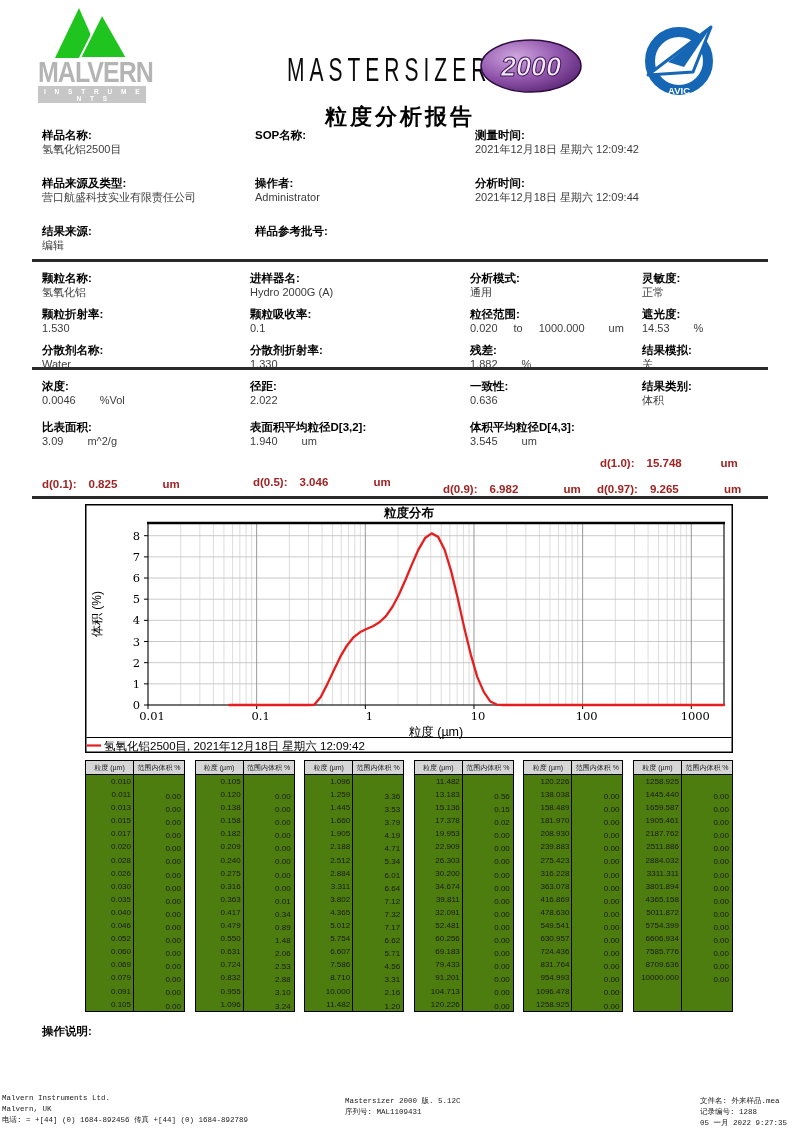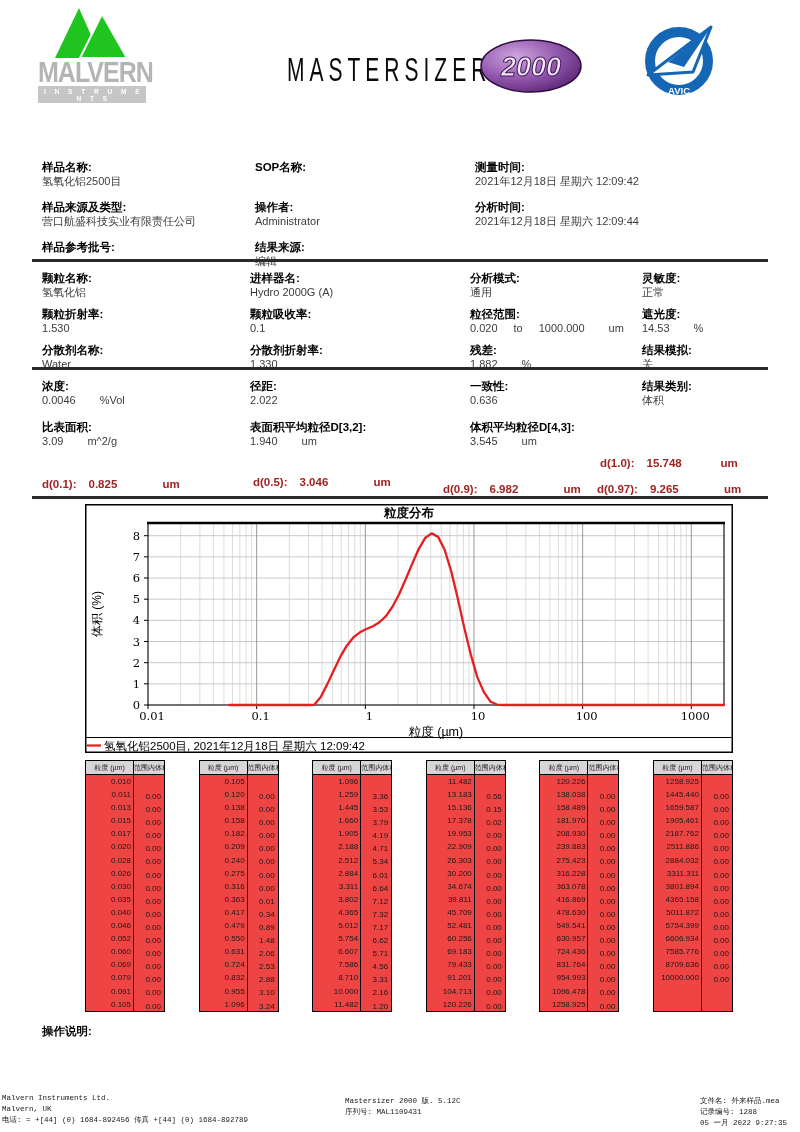--- a/index.html
+++ b/index.html
@@ -15,21 +15,21 @@
     padding:2px 0 1px 3px;font-weight:bold;}
   .wordmark{position:absolute;left:287px;top:50px;font-size:21px;font-weight:500;letter-spacing:5px;
     color:#0a0a0a;transform:scaleY(1.62);transform-origin:left top;white-space:nowrap;}
   .badge2000{position:absolute;left:479px;top:38px;}
   .avic{position:absolute;left:634px;top:22px;}
   .report-title{position:absolute;left:0;top:102px;width:100%;text-align:center;
     font-size:22px;font-weight:600;letter-spacing:3px;}
 
   
   .grid{position:absolute;display:grid;}
-  #sec-sample{left:42px;top:160px;width:716px;grid-template-columns:213px 220px 1fr;row-gap:11px;}
+  #sec-sample{left:42px;top:128px;width:716px;grid-template-columns:213px 220px 1fr;row-gap:19px;}
   #sec-particle{left:42px;top:271px;width:716px;grid-template-columns:208px 220px 172px 1fr;row-gap:7px;}
   #sec-result{left:42px;top:379px;width:716px;grid-template-columns:208px 220px 172px 1fr;row-gap:12px;}
   .cell{min-height:28px;}
   .f-label{font-weight:bold;font-size:11.5px;line-height:14px;color:#000;}
   .f-line{font-size:11px;line-height:15px;color:#3c3c3c;}
   .f-mid{margin-left:16px;}
   .f-value2{margin-left:16px;}
   .f-unit{margin-left:24px;}
 
   .hr{position:absolute;left:32px;width:736px;height:3px;background:#2a2a2a;}
@@ -42,21 +42,21 @@
   .dv .dv-unit{margin-left:26px;}
   #d10{left:42px;top:478px;} #d50{left:253px;top:476px;} #d90{left:443px;top:483px;}
   #d100{left:600px;top:457px;} #d97{left:597px;top:483px;}
 
   
   #chart{position:absolute;left:85px;top:504px;width:648px;height:249px;}
 
   
   #tables{position:absolute;left:85px;top:760px;width:648px;height:252px;
     display:flex;justify-content:space-between;}
-  .ptable{width:80px;border:1px solid #000;box-sizing:border-box;background:#ef4444;}
+  .ptable{width:100px;border:1px solid #000;box-sizing:border-box;background:#4d7c0f;}
   .pt-head{display:flex;height:13px;border-bottom:1px solid #000;background:#d6d6d6;}
   .pt-head .h1{width:47px;border-right:1px solid #000;}
   .pt-head .h2{flex:1;}
   .pt-head div{font-size:7px;line-height:13px;text-align:center;color:#222;white-space:nowrap;overflow:hidden;}
   .pt-body{position:relative;height:236px;}
   .col-sz{position:absolute;left:0;top:0;bottom:0;width:47px;border-right:1px solid #000;}
   .col-vl{position:absolute;left:48px;top:0;right:0;padding-top:15px;}
   .sz,.vl{height:13.1px;line-height:13.1px;font-size:8px;text-align:right;color:#1a1a1a;}
   .sz{padding-right:2px;} .vl{padding-right:3px;}
 
@@ -100,20 +100,21 @@
 
   <div class="avic">
     <svg width="90" height="80" viewBox="0 0 90 80">
       <circle cx="45" cy="39" r="29" fill="none" stroke="#1566b5" stroke-width="10"></circle>
       <path d="M14 53 L77 5 L59 50 Z" fill="#ffffff" stroke="#1566b5" stroke-width="3" stroke-linejoin="round"></path>
       <path d="M34 40 L77 5 L50 45 Z" fill="#1566b5"></path>
       <text x="45" y="71.5" fill="#ffffff" font-size="9.5" font-weight="bold" text-anchor="middle" font-family="Liberation Sans, sans-serif">AVIC</text>
     </svg>
   </div>
 
+  <div class="report-title">粒度分析报告</div>
 
   <div class="grid" id="sec-sample">
       <div class="cell">
         <div class="f-label">样品名称:</div>
         <div class="f-line"><span class="f-value">氢氧化铝2500目</span></div>
       </div>
       <div class="cell">
         <div class="f-label">SOP名称:</div>
         <div class="f-line"><span class="f-value">&nbsp;</span></div>
       </div>
@@ -127,26 +128,26 @@
       </div>
       <div class="cell">
         <div class="f-label">操作者:</div>
         <div class="f-line"><span class="f-value">Administrator</span></div>
       </div>
       <div class="cell">
         <div class="f-label">分析时间:</div>
         <div class="f-line"><span class="f-value">2021年12月18日 星期六 12:09:44</span></div>
       </div>
       <div class="cell">
+        <div class="f-label">结果来源:</div>
+        <div class="f-line"><span class="f-value">编辑</span></div>
+      </div>
+      <div class="cell">
         <div class="f-label">样品参考批号:</div>
         <div class="f-line"><span class="f-value">&nbsp;</span></div>
-      </div>
-      <div class="cell">
-        <div class="f-label">结果来源:</div>
-        <div class="f-line"><span class="f-value">编辑</span></div>
       </div>
       <div class="cell">
         <div class="f-label">&nbsp;</div>
         <div class="f-line"><span class="f-value">&nbsp;</span></div>
       </div>
     </div>
   <div class="hr" id="hr1"></div>
   <div class="grid" id="sec-particle">
       <div class="cell">
         <div class="f-label">颗粒名称:</div>
@@ -498,21 +499,21 @@
             <div class="sz">11.482</div>
             <div class="sz">13.183</div>
             <div class="sz">15.136</div>
             <div class="sz">17.378</div>
             <div class="sz">19.953</div>
             <div class="sz">22.909</div>
             <div class="sz">26.303</div>
             <div class="sz">30.200</div>
             <div class="sz">34.674</div>
             <div class="sz">39.811</div>
-            <div class="sz">45.709</div>
+            <div class="sz">32.091</div>
             <div class="sz">52.481</div>
             <div class="sz">60.256</div>
             <div class="sz">69.183</div>
             <div class="sz">79.433</div>
             <div class="sz">91.201</div>
             <div class="sz">104.713</div>
             <div class="sz">120.226</div>
           </div>
           <div class="col-vl">
             <div class="vl">0.56</div>

